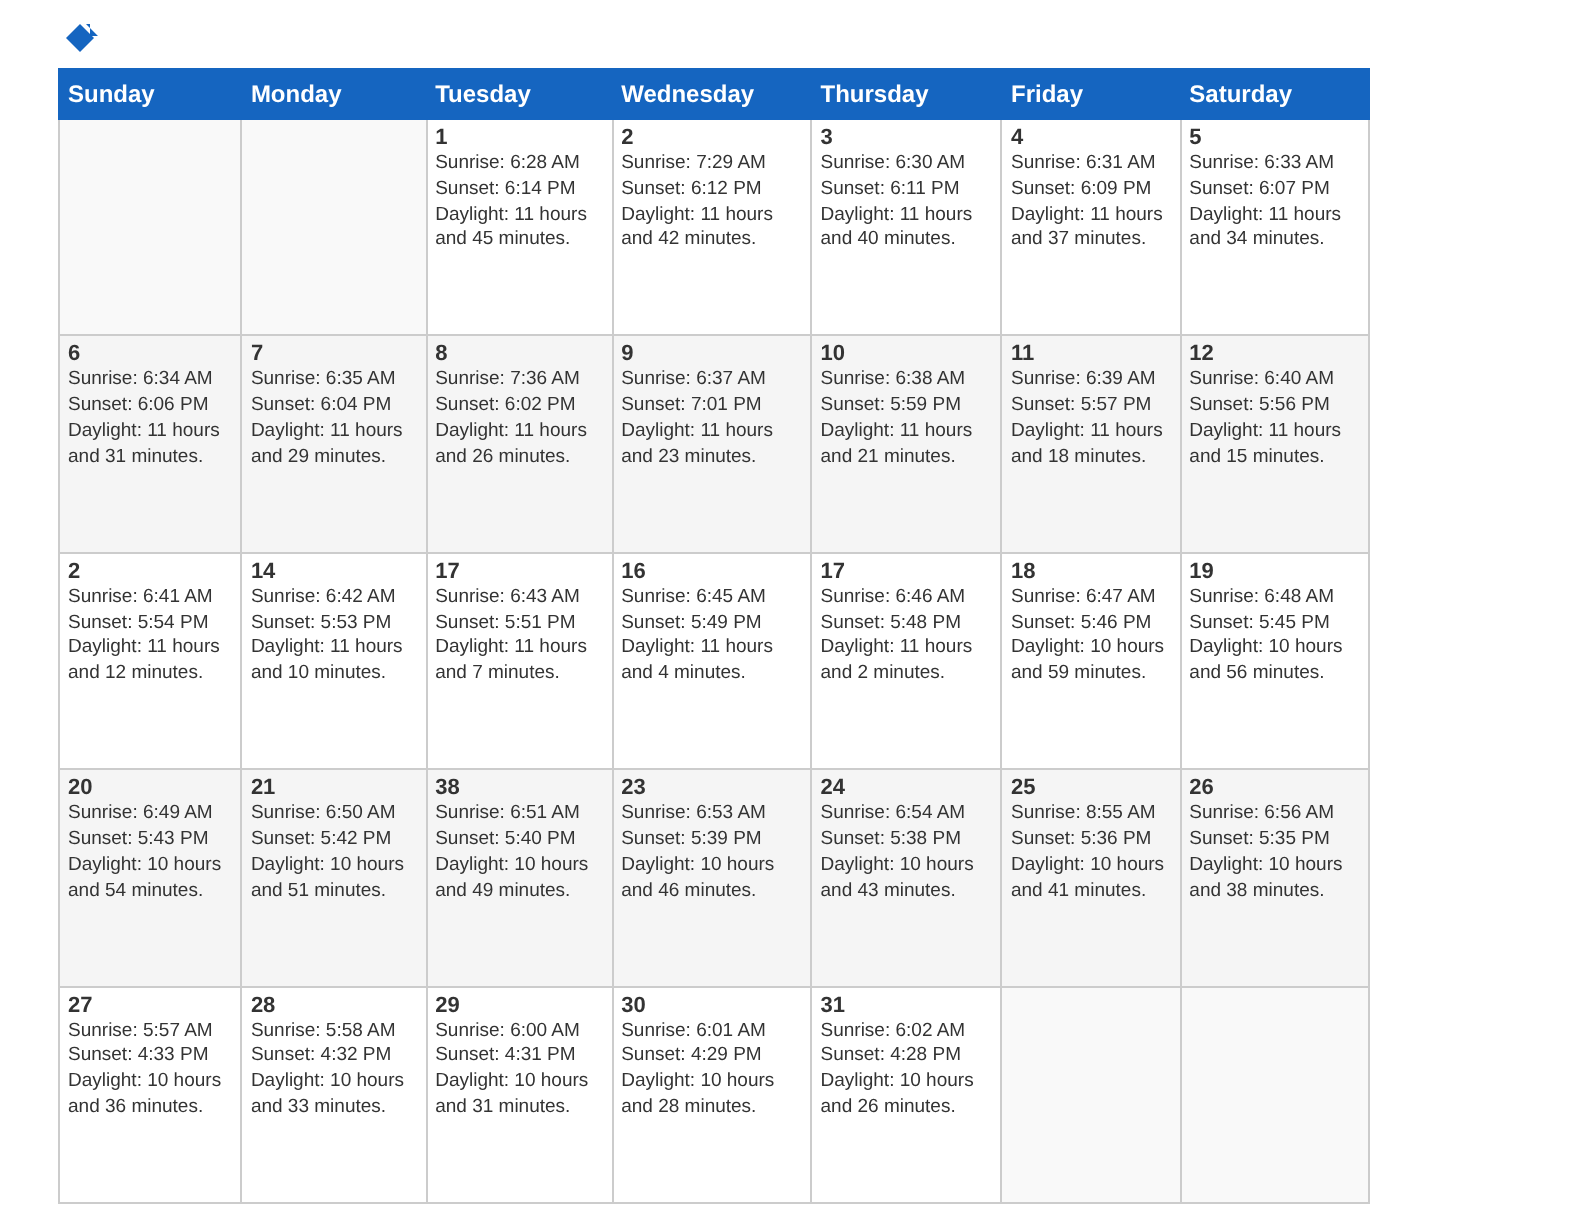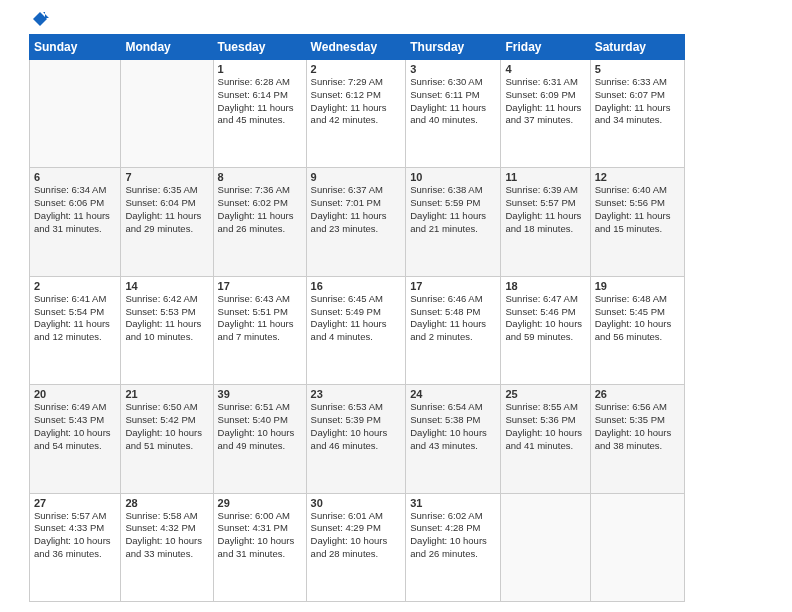--- a/index.html
+++ b/index.html
@@ -268,21 +268,21 @@
 Sunset: 5:43 PM
 Daylight: 10 hours and 54 minutes.</div>
           </td>
           <td>
             <span class="day-number">21</span>
             <div class="day-info">Sunrise: 6:50 AM
 Sunset: 5:42 PM
 Daylight: 10 hours and 51 minutes.</div>
           </td>
           <td>
-            <span class="day-number">39</span>
+            <span class="day-number">38</span>
             <div class="day-info">Sunrise: 6:51 AM
 Sunset: 5:40 PM
 Daylight: 10 hours and 49 minutes.</div>
           </td>
           <td>
             <span class="day-number">23</span>
             <div class="day-info">Sunrise: 6:53 AM
 Sunset: 5:39 PM
 Daylight: 10 hours and 46 minutes.</div>
           </td>

